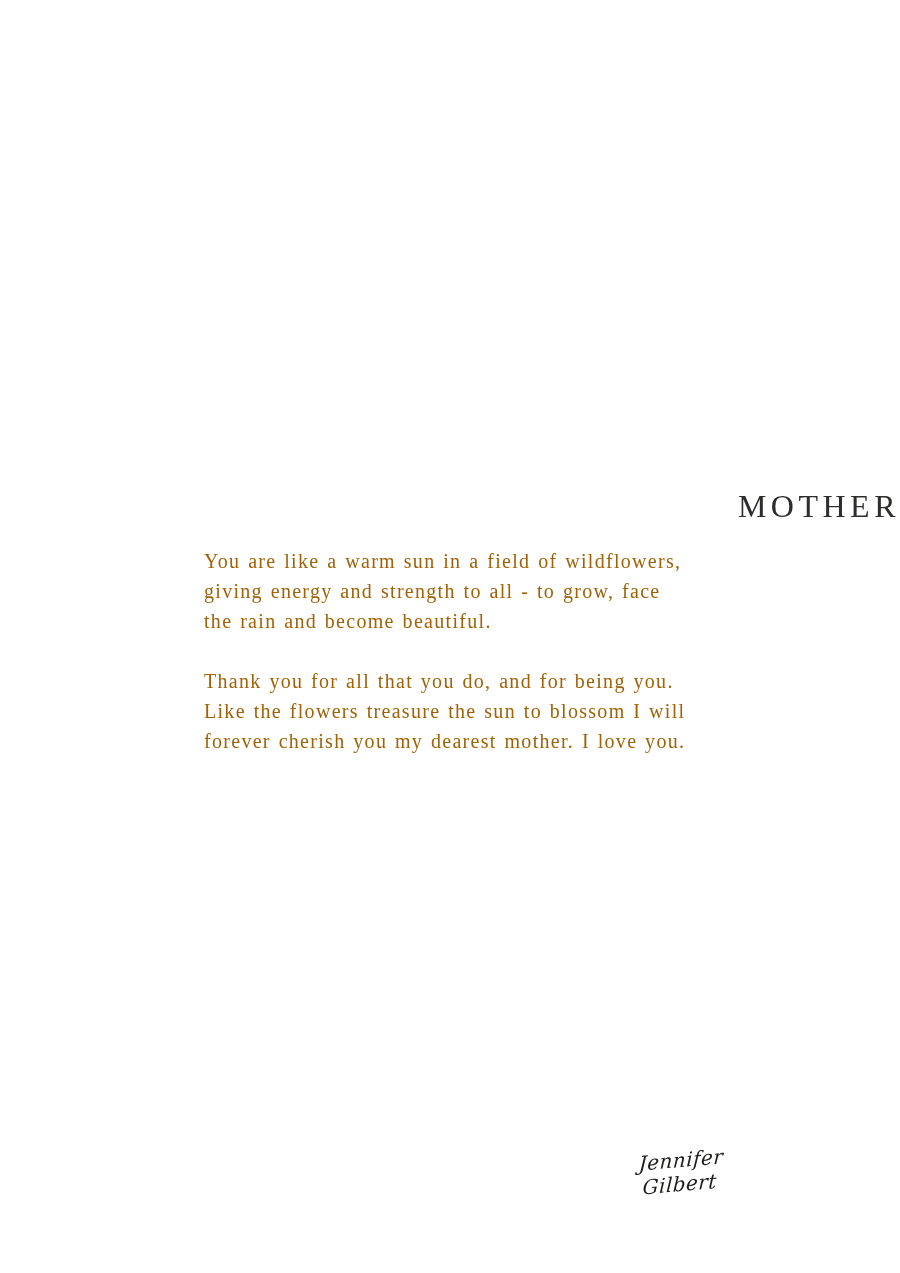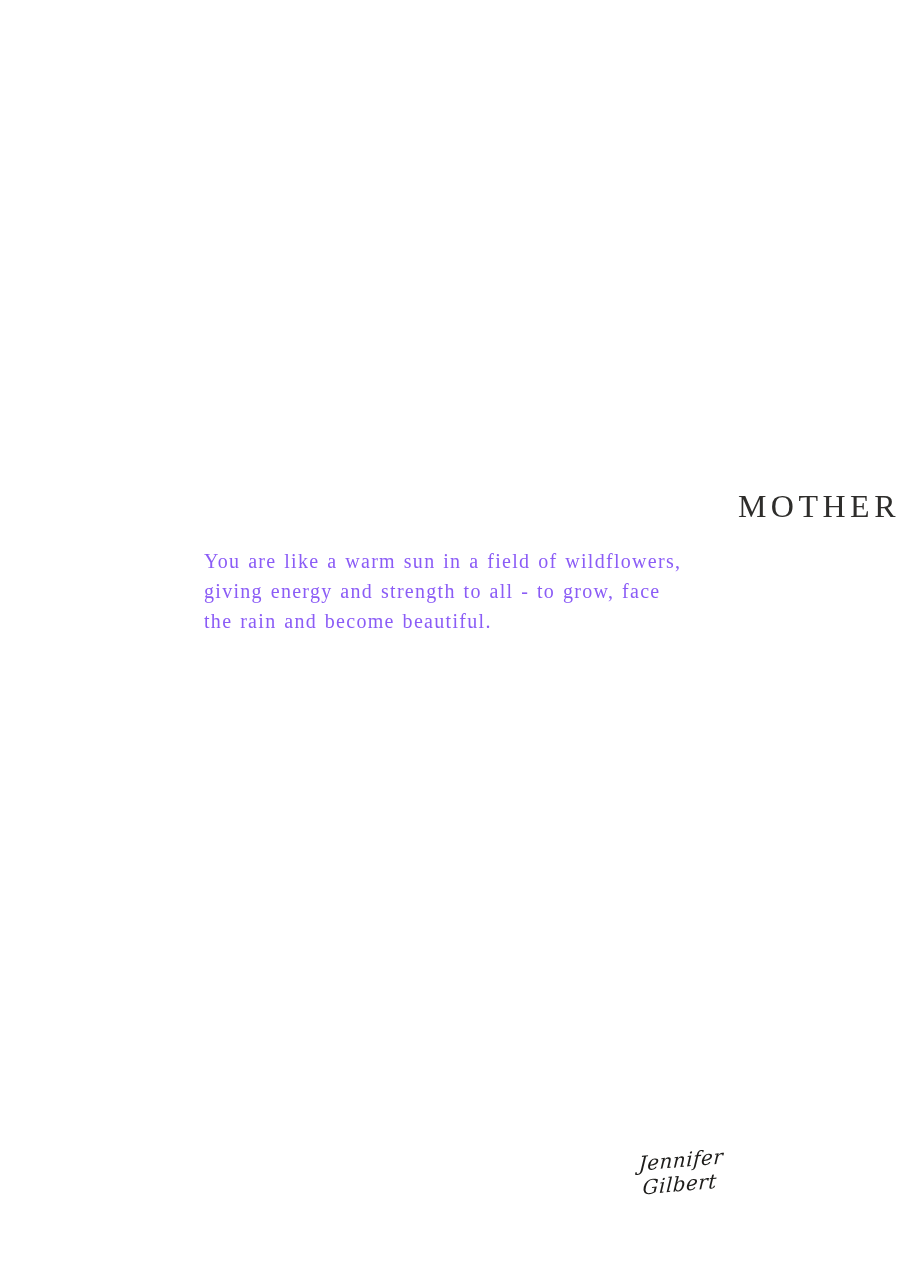--- a/index.html
+++ b/index.html
@@ -27,21 +27,21 @@
     font-size: 32px;
     line-height: 1;
     letter-spacing: 4.5px;
     color: #2e2d2b;
   }
   .content {
     position: absolute;
     top: 546px;
     left: 204px;
     width: 620px;
-    color: #8b5cf6;
+    color: #a16207;
   }
   .content p {
     margin: 30px 0 0 0;
     font-family: "Liberation Serif", serif;
     font-size: 20px;
     line-height: 30px;
     letter-spacing: 1.3px;
     word-spacing: 1.5px;
     white-space: pre-line;
   }
@@ -66,16 +66,19 @@
 </head>
 <body>
 
 <div class="page">
   <h1 class="title">MOTHER</h1>
 
   <div class="content">
     <p>You are like a warm sun in a field of wildflowers,
 giving energy and strength to all - to grow, face
 the rain and become beautiful.</p>
+    <p>Thank you for all that you do, and for being you.
+Like the flowers treasure the sun to blossom I will
+forever cherish you my dearest mother. I love you.</p>
   </div>
 
   <div class="signature">Jennifer Gilbert</div>
 </div>
 
 </body></html>

